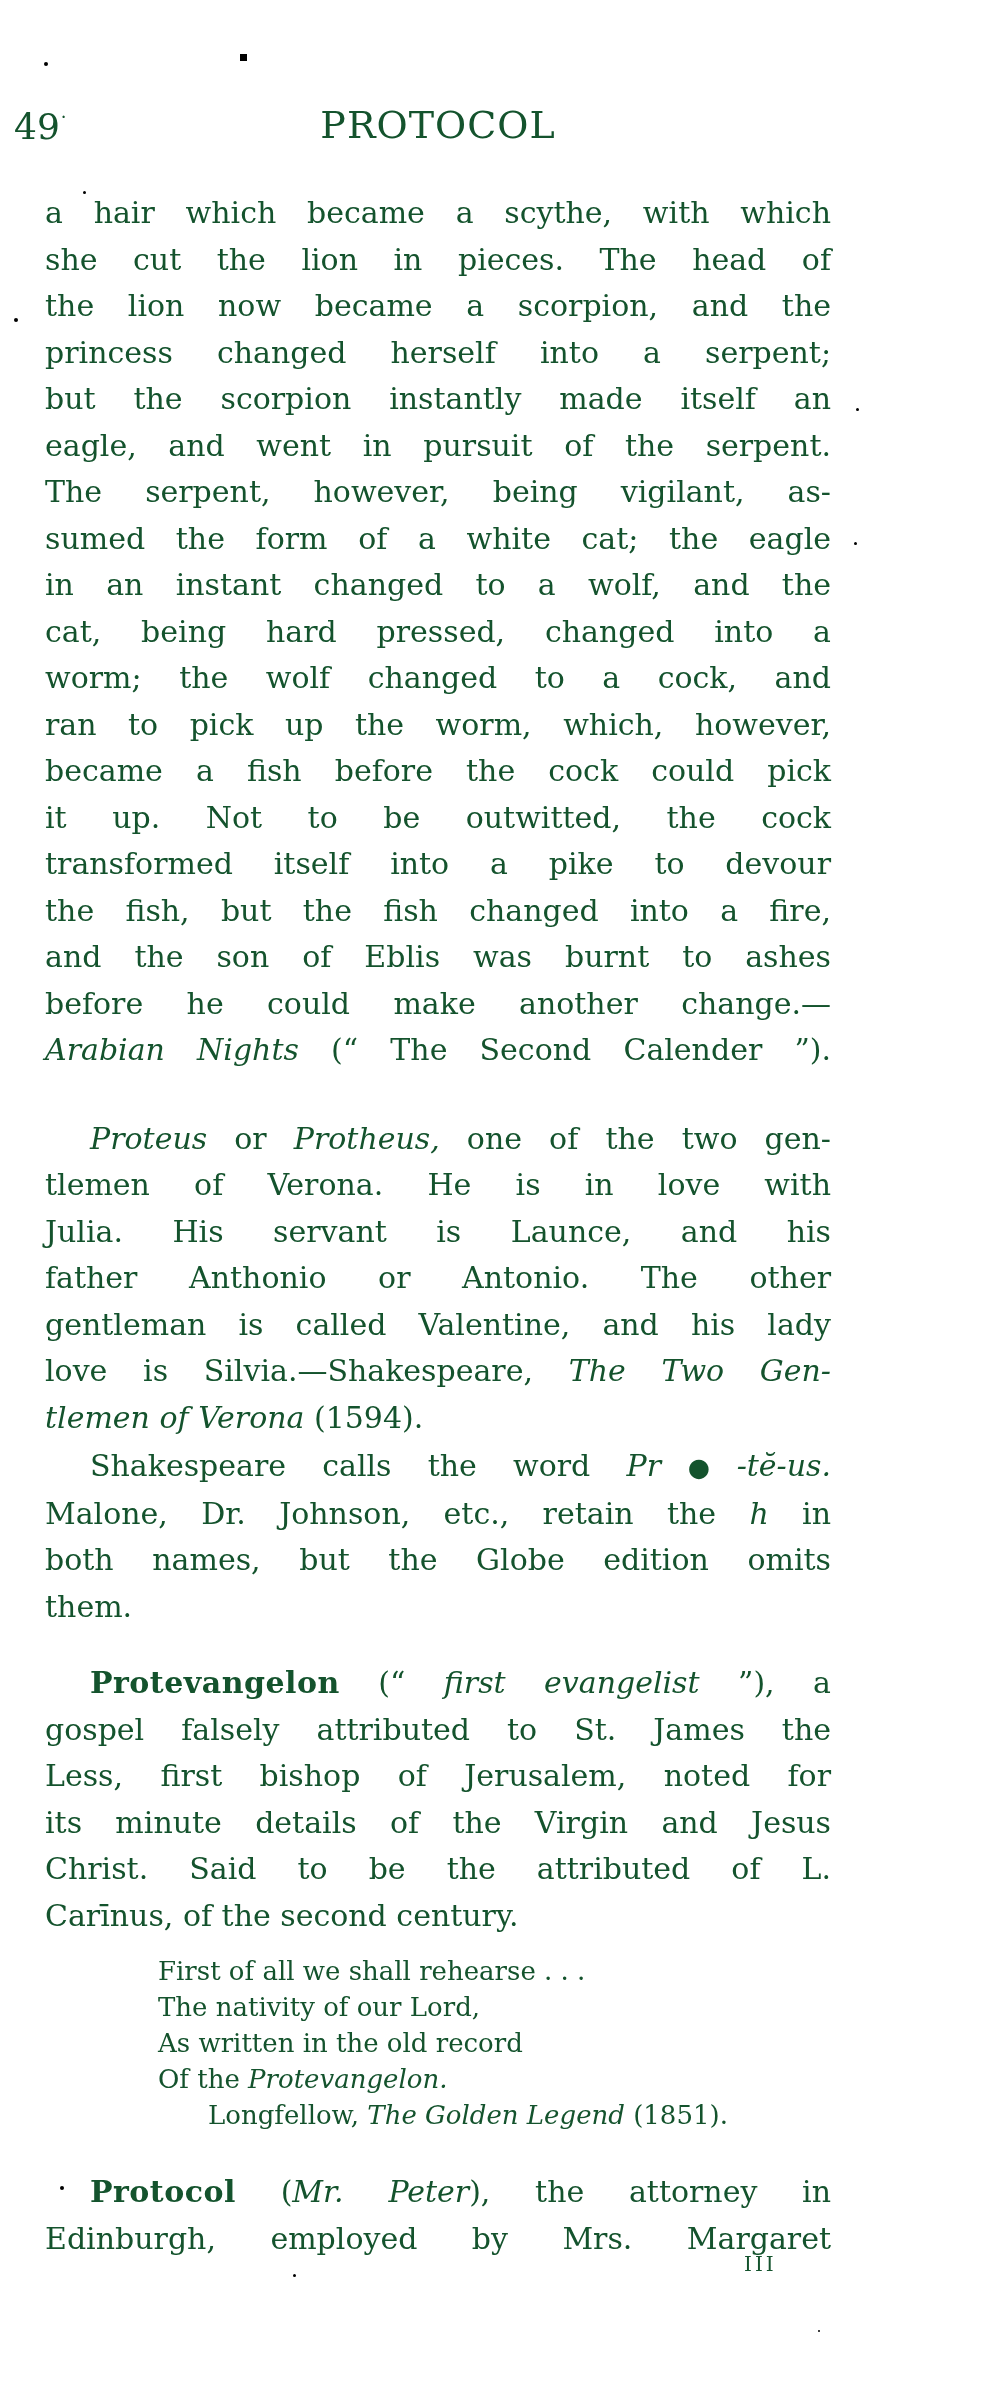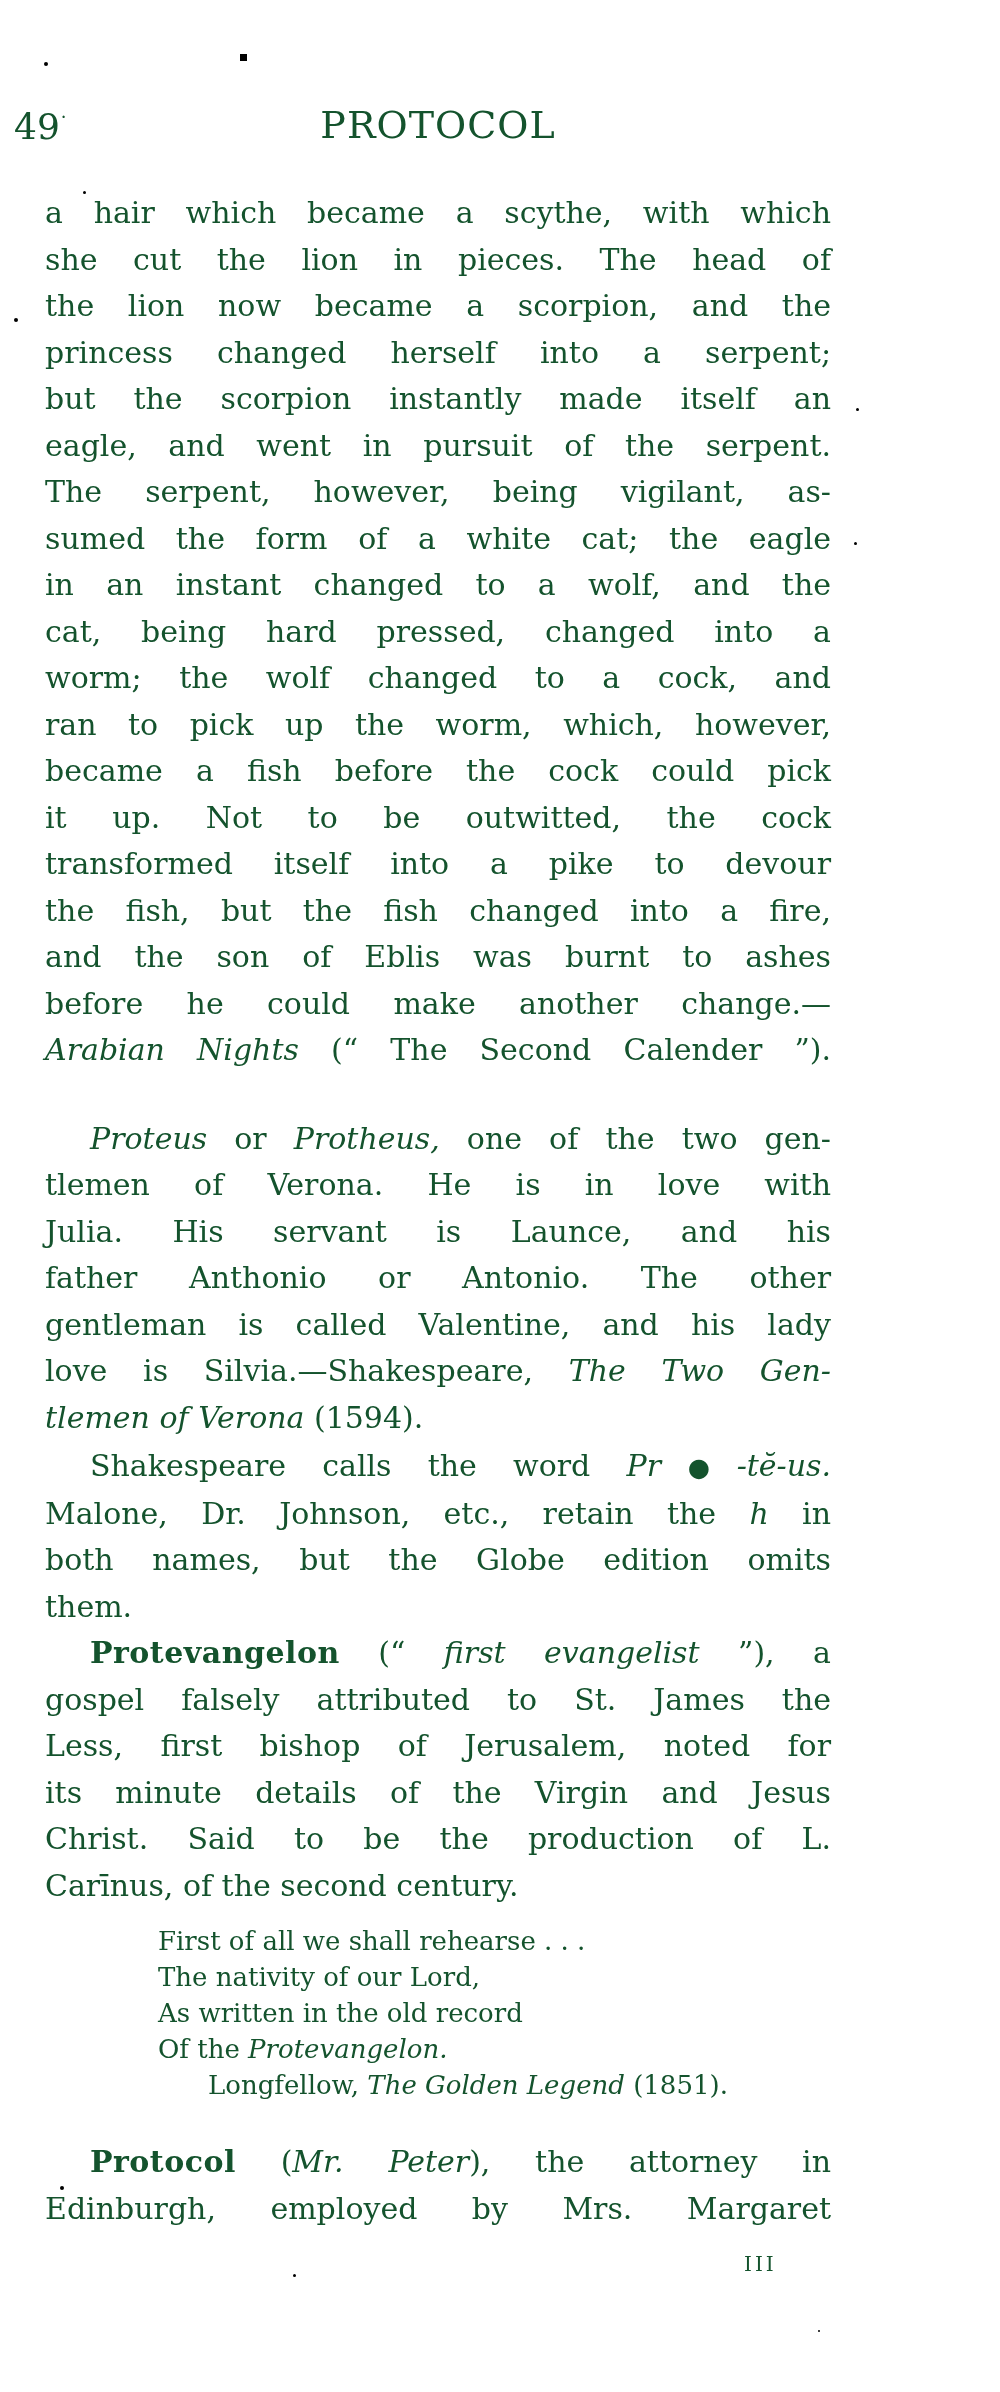--- a/index.html
+++ b/index.html
@@ -38,21 +38,21 @@
     position:absolute;
     left:45px;
     top:190px;
     width:786px;
     font-size:30px;
     line-height:46.5px;
   }
   .block{margin:0;}
   .block:nth-child(2){margin-top:42px;}
   .block:nth-child(3){margin-top:2px;}
-  .block:nth-child(4){}
+  .block:nth-child(4){margin-top:30px;}
   .block:nth-child(5){margin-top:14px;}
   .block:nth-child(6){margin-top:36px;}
   .line{
     text-align:justify;
     text-align-last:justify;
     text-justify:inter-word;
   }
   .line.last{text-align-last:left;}
   .line.indent{text-indent:45px;}
   .verse{
@@ -130,21 +130,21 @@
         <div class="line indent"><span class="seg r">Shakespeare calls the word </span><span class="seg i">Pr</span><span class="seg blot">●</span><span class="seg i">-tĕ-us.</span></div>
         <div class="line"><span class="seg r">Malone, Dr. Johnson, etc., retain the </span><span class="seg i">h</span><span class="seg r"> in</span></div>
         <div class="line"><span class="seg r">both names, but the Globe edition omits</span></div>
         <div class="line last"><span class="seg r">them.</span></div>
       </div>
       <div class="block paragraph">
         <div class="line indent"><span class="seg b">Protevangelon</span><span class="seg r"> (“ </span><span class="seg i">first evangelist</span><span class="seg r"> ”), a</span></div>
         <div class="line"><span class="seg r">gospel falsely attributed to St. James the</span></div>
         <div class="line"><span class="seg r">Less, first bishop of Jerusalem, noted for</span></div>
         <div class="line"><span class="seg r">its minute details of the Virgin and Jesus</span></div>
-        <div class="line"><span class="seg r">Christ.  Said to be the production of L.</span></div>
+        <div class="line"><span class="seg r">Christ.  Said to be the attributed of L.</span></div>
         <div class="line last"><span class="seg r">Carīnus, of the second century.</span></div>
       </div>
       <div class="block verse">
         <div class="line last"><span class="seg r">First of all we shall rehearse . . .</span></div>
         <div class="line last"><span class="seg r">The nativity of our Lord,</span></div>
         <div class="line last"><span class="seg r">As written in the old record</span></div>
         <div class="line last"><span class="seg r">Of the </span><span class="seg i">Protevangelon.</span></div>
         <div class="line last attribution"><span class="seg r">Longfellow, </span><span class="seg i">The Golden Legend</span><span class="seg r"> (1851).</span></div>
       </div>
       <div class="block paragraph">

